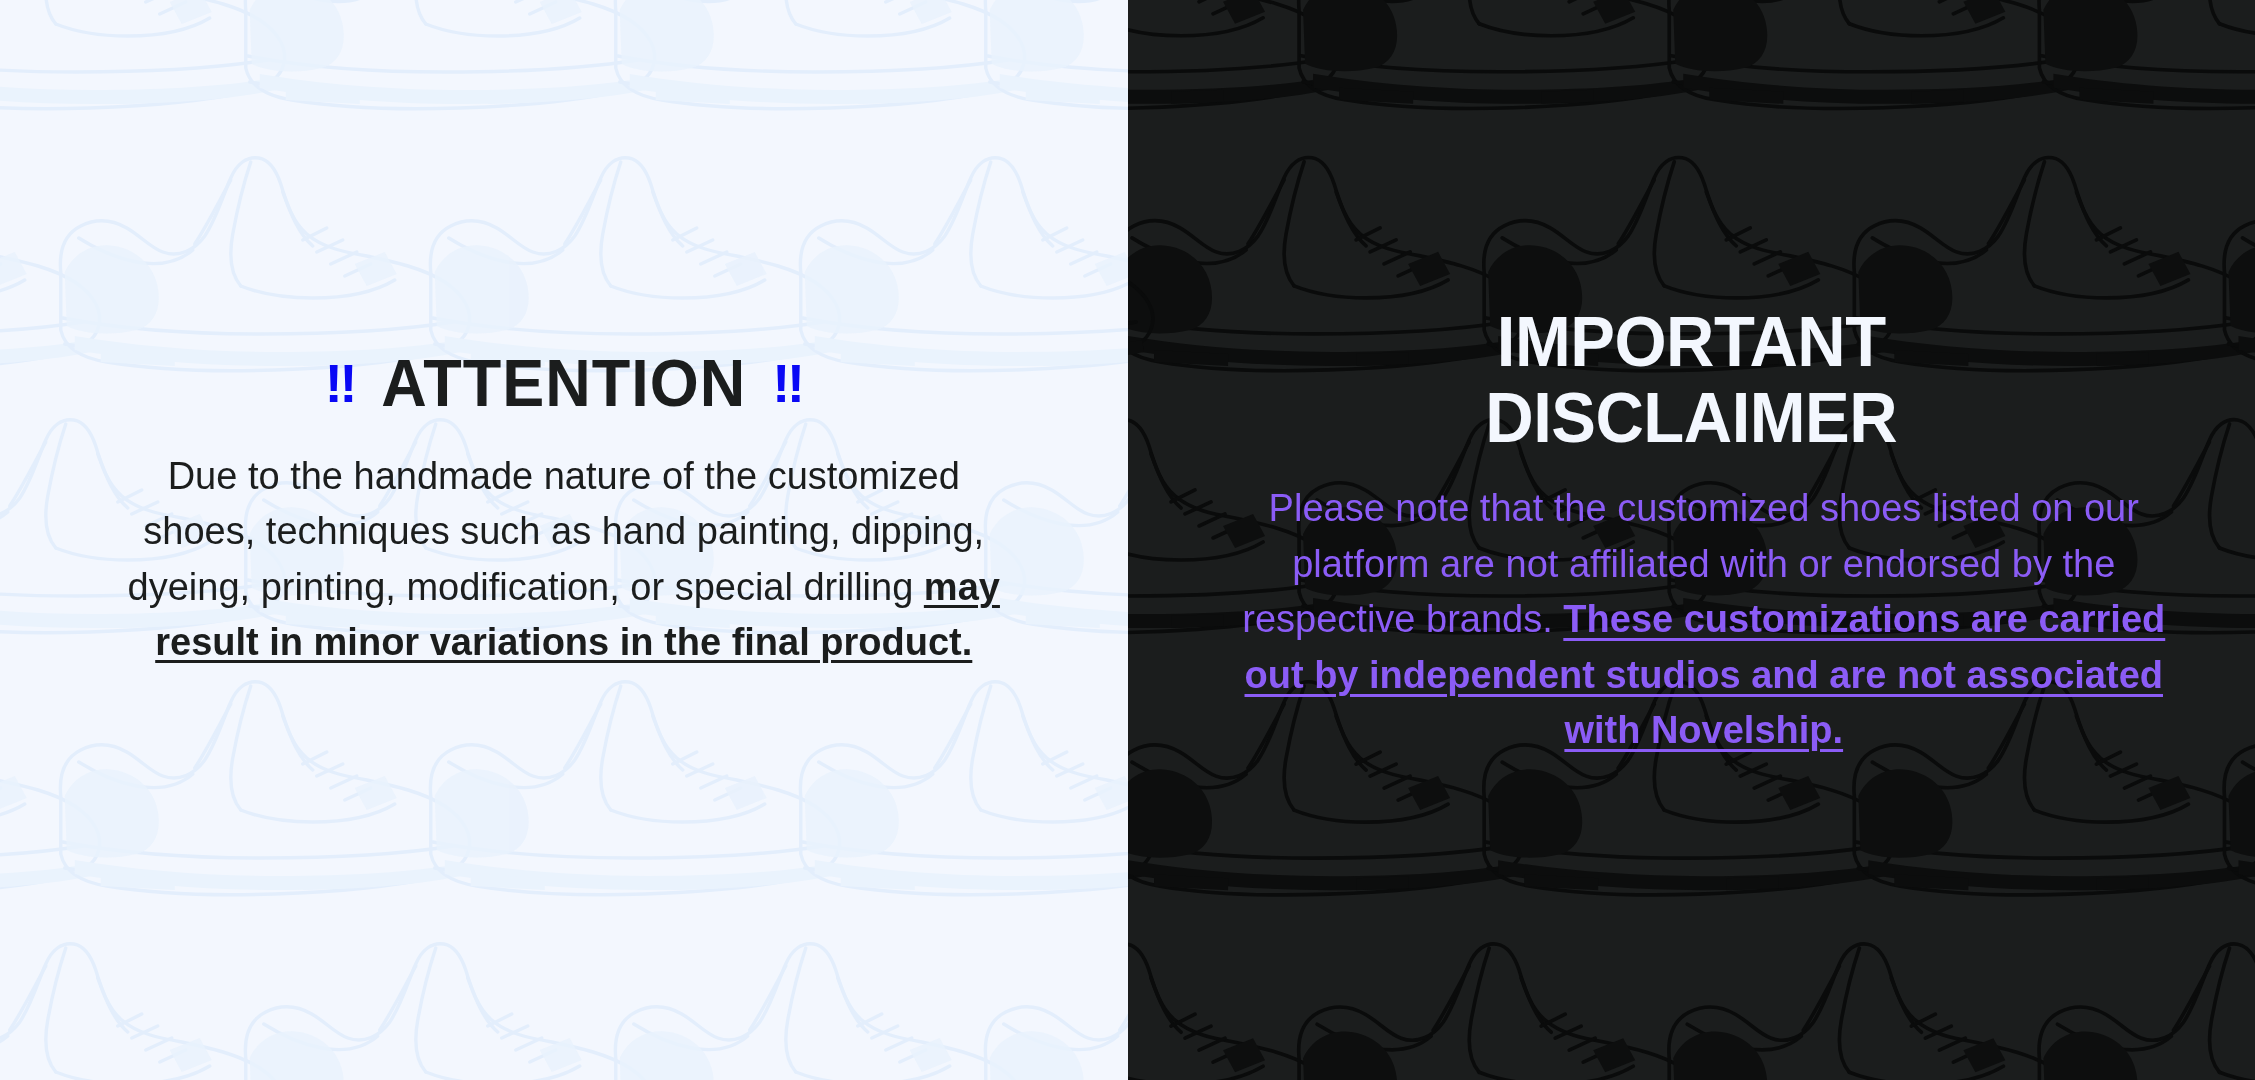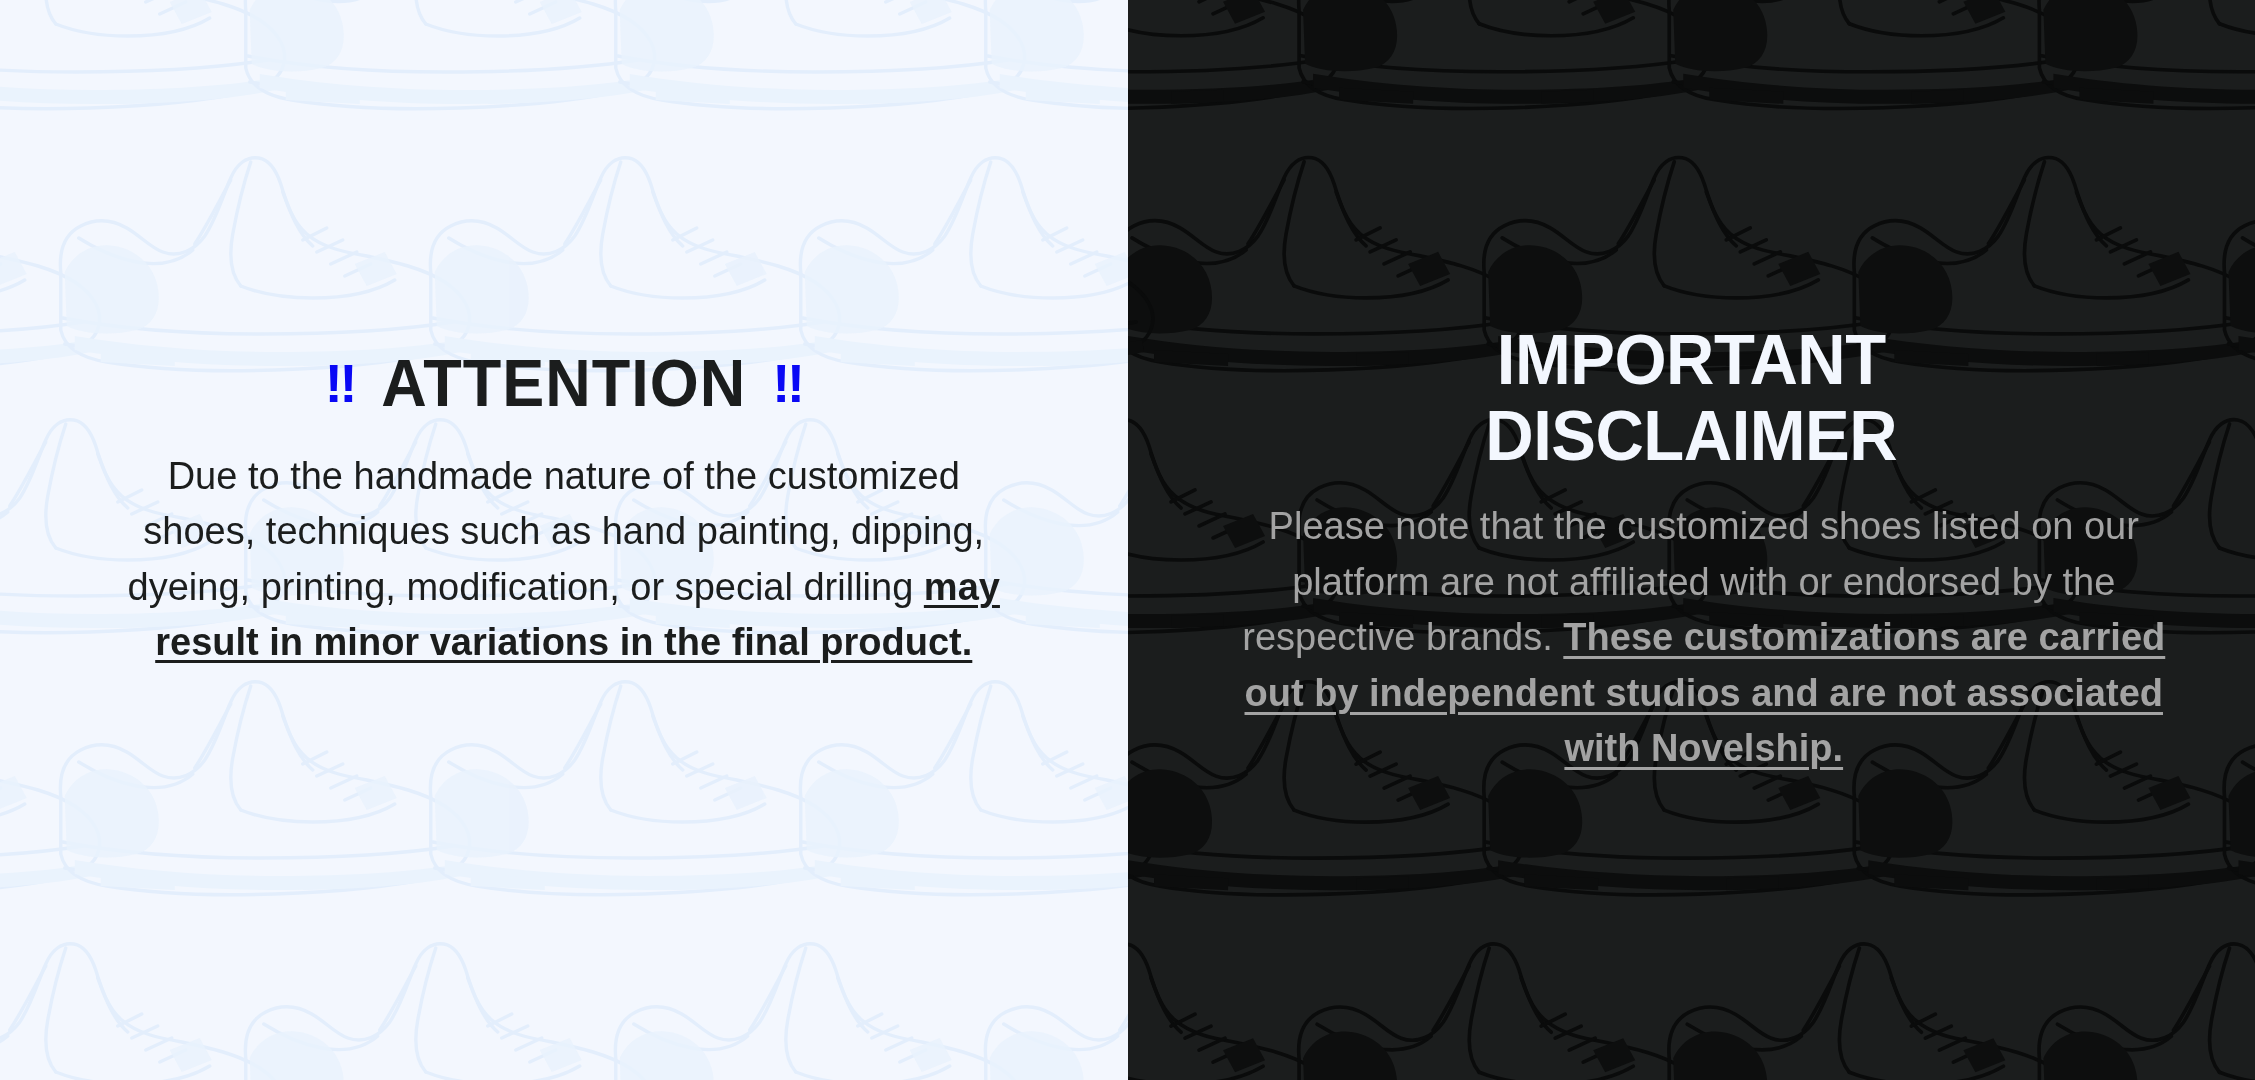--- a/index.html
+++ b/index.html
@@ -45,21 +45,21 @@
   
   .content {
     position: absolute;
     left: 0;
     right: 0;
     text-align: center;
     z-index: 2;
   }
 
   .content--light { top: 352px; padding: 0 110px; }
-  .content--dark  { top: 326px; padding: 0 56px; }
+  .content--dark  { top: 308px; padding: 0 56px; }
 
   
   .heading {
     font-weight: 900;
     letter-spacing: -0.5px;
     line-height: 1.0;
     white-space: nowrap;
   }
 
   .heading--light {
@@ -98,21 +98,21 @@
   .heading--dark .hline { display:block; }
 
   
   .body-copy {
     font-size: 38px;
     line-height: 1.46;
     font-weight: 400;
   }
 
   .body-copy--light { color: #1B1D1D; }
-  .body-copy--dark  { color: #a3a3a3; margin-left: 25px; }
+  .body-copy--dark  { color: #8b5cf6; margin-left: 25px; }
 
   .body-copy b {
     font-weight: 700;
     text-decoration: underline;
     text-underline-offset: 5px;
     text-decoration-thickness: 2.5px;
   }
 
   .body-copy--dark b {
     text-decoration-thickness: 3px;

